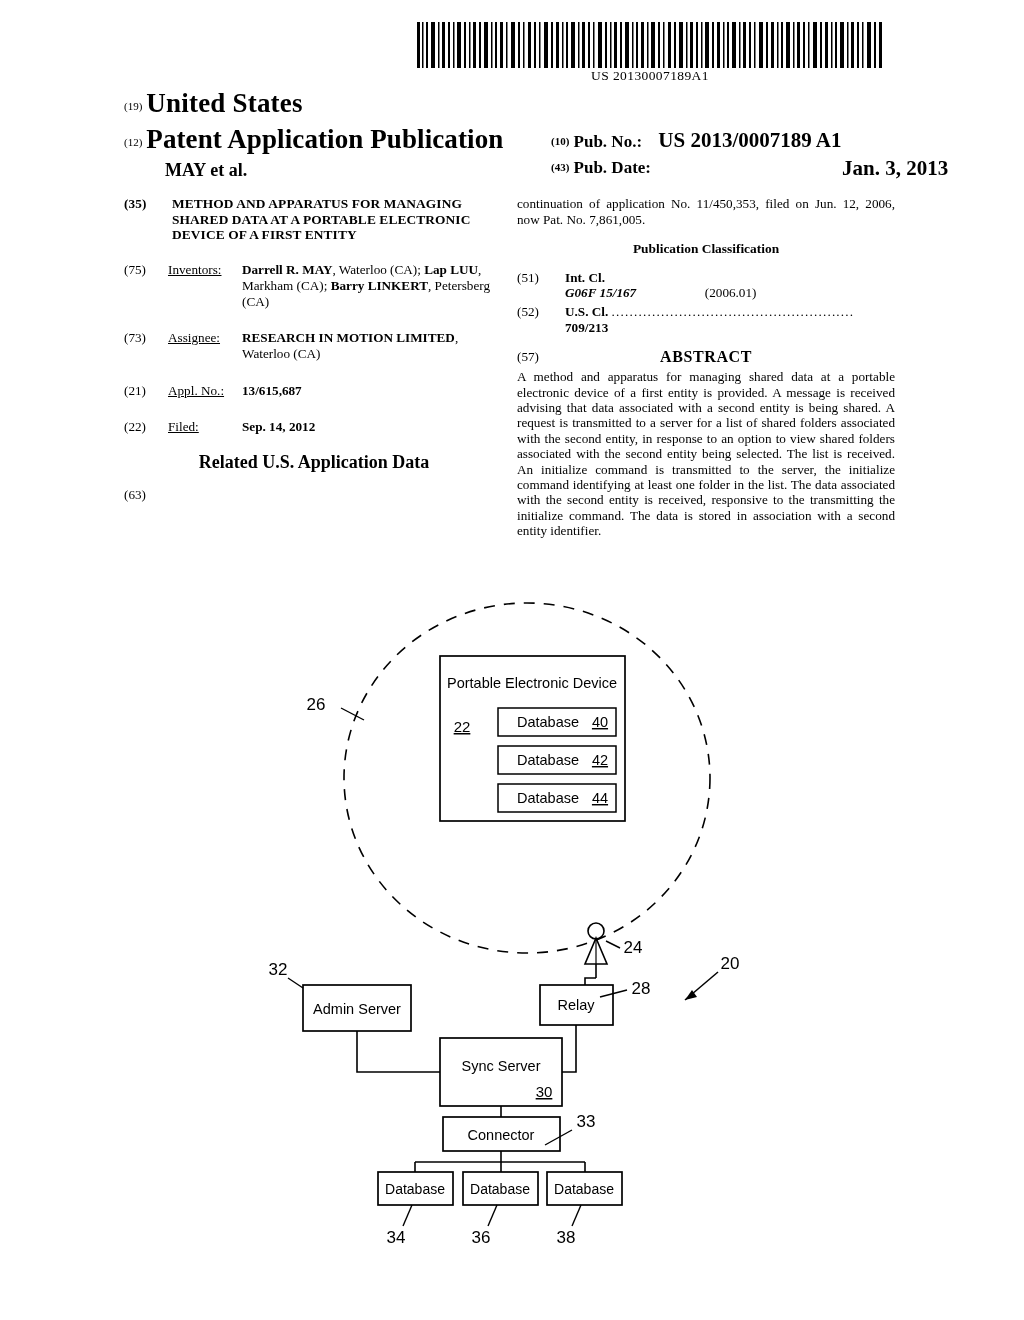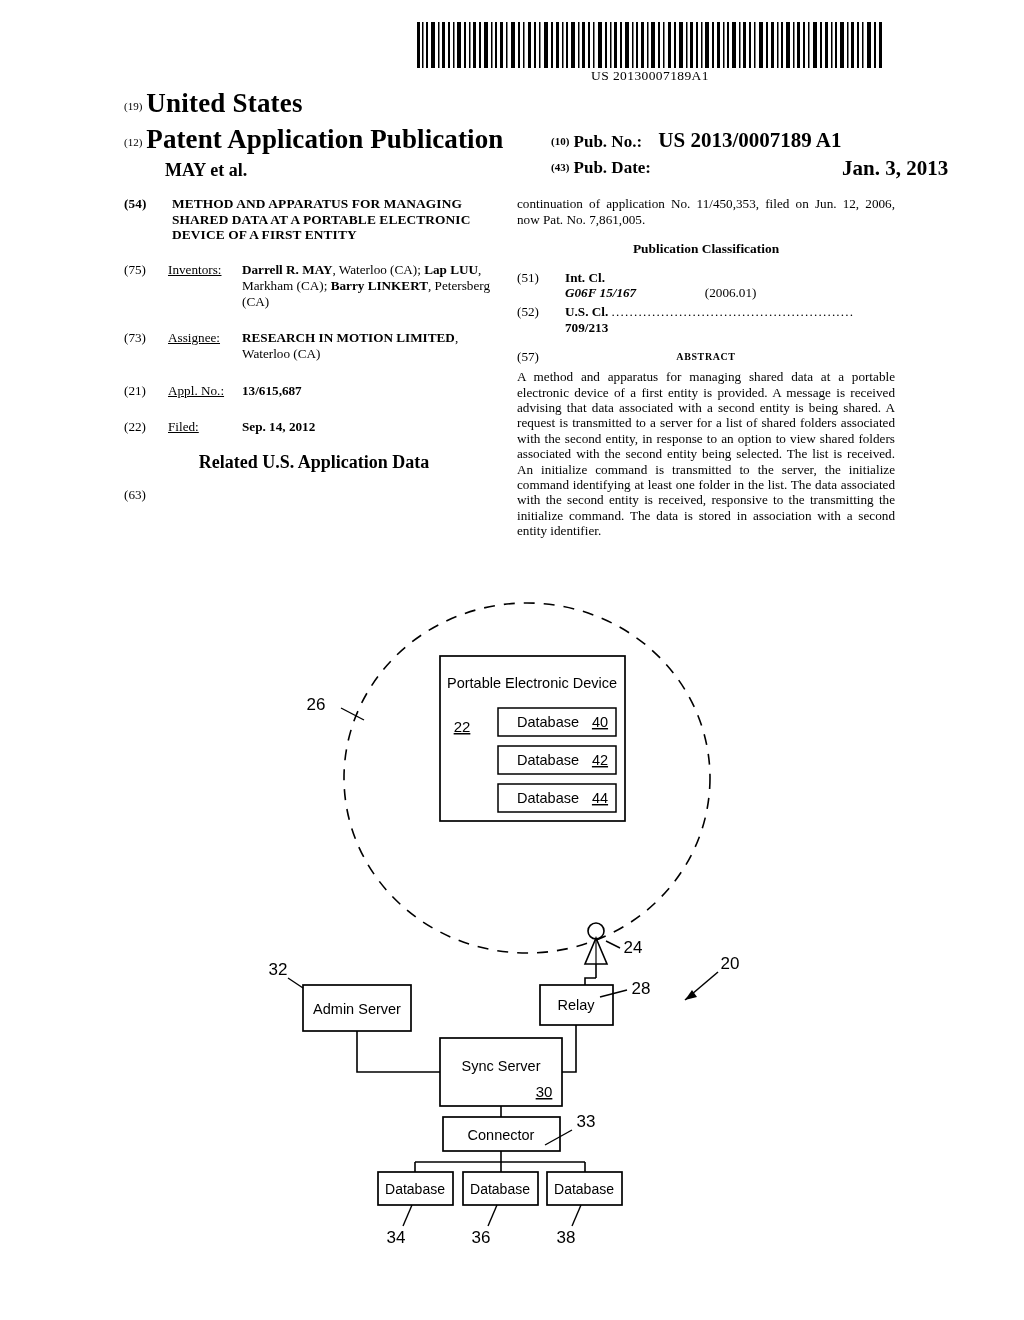--- a/index.html
+++ b/index.html
@@ -51,21 +51,21 @@
   .relhead{margin-top:20px;text-align:center;font-weight:bold;font-size:18px;}
   .cont63{margin-top:17px;padding-left:48px;text-align:justify;line-height:15.6px;}
 
   .rtop{text-align:justify;line-height:15.6px;padding-left:0;}
   .pubclass{margin-top:14px;text-align:center;font-weight:bold;font-size:13.4px;}
   .intcl{margin-top:13px;position:relative;padding-left:48px;}
   .uscl{margin-top:4px;position:relative;padding-left:48px;font-weight:bold;}
   .dots{letter-spacing:1.2px;font-weight:normal;}
   .abshead{margin-top:14px;position:relative;height:16px;}
   .abshead .c{position:absolute;left:0;top:0;}
-  .abshead .t{position:absolute;left:0;top:0;width:100%;text-align:center;font-weight:bold;font-size:10px;letter-spacing:.6px;}
+  .abshead .t{position:absolute;left:0;top:0;width:100%;text-align:center;font-weight:bold;font-size:16px;letter-spacing:.6px;}
   .abstext{margin-top:4px;text-align:justify;line-height:15.4px;font-size:13.2px;}
 
   
   .figure{position:absolute;left:0;top:560px;width:1024px;height:700px;}
   .figsvg{display:block;width:1024px;height:700px;}
   .fig-txt{font-family:"Liberation Sans", sans-serif;}
 </style>
 </head>
 <body>
 
@@ -185,21 +185,21 @@
     <div class="pubdate">
       <span class="paren">(43)</span>
       <span>Pub. Date:</span>
       <span class="val">Jan. 3, 2013</span>
     </div>
   </div>
 
   <div class="colL">
 
     <div class="fld title54">
-      <span class="code">(54)</span>
+      <span class="code">(35)</span>
       <span>METHOD AND APPARATUS FOR MANAGING SHARED DATA AT A PORTABLE ELECTRONIC DEVICE OF A FIRST ENTITY</span>
     </div>
 
     <div class="fld inv75">
       <span class="code">(75)</span>
       <span class="lbl">Inventors:</span>
       <span><b>Darrell R. MAY</b>, Waterloo (CA); <b>Lap LUU</b>, Markham (CA); <b>Barry LINKERT</b>, Petersberg (CA)</span>
     </div>
 
     <div class="fld asg73">

